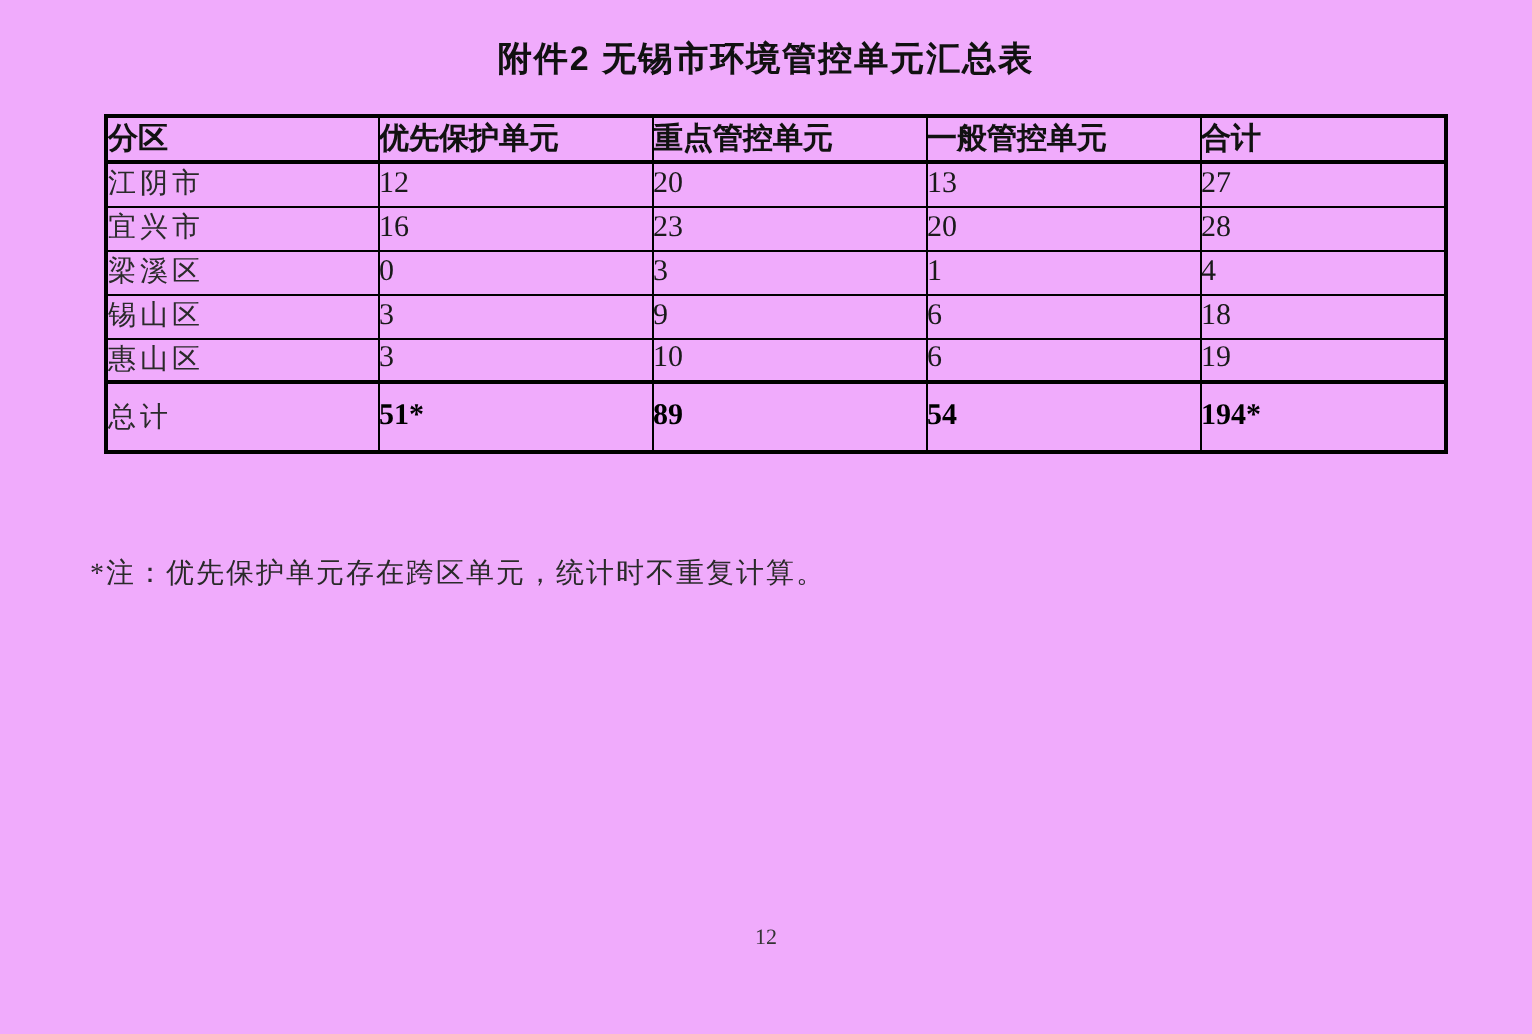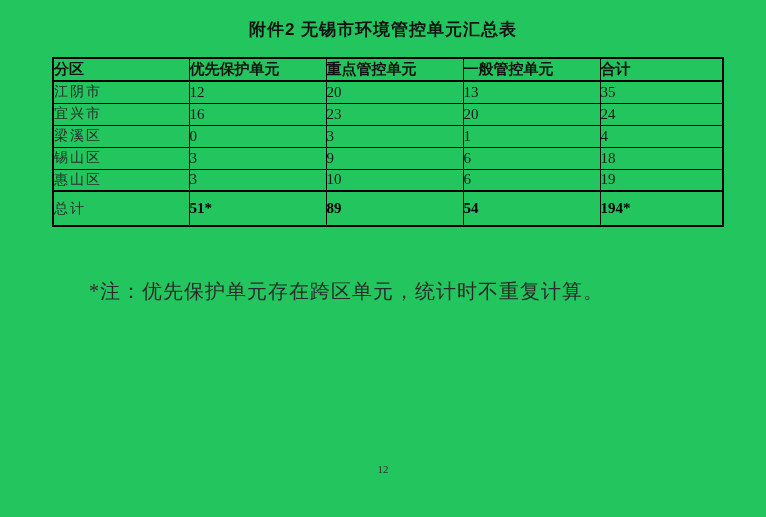--- a/index.html
+++ b/index.html
@@ -4,21 +4,21 @@
 <style>
   html, body {
     margin: 0;
     padding: 0;
     background: #ffffff;
   }
   .page {
     position: relative;
     width: 766px;
     height: 517px;
-    background: #22c55e;
+    background: #f0abfc;
     color: #1a1a1a;
     font-family: "Liberation Serif", "DejaVu Serif", serif;
     overflow: hidden;
   }
   .title {
     position: absolute;
     top: 18px;
     left: 0;
     width: 766px;
     text-align: center;
@@ -69,24 +69,23 @@
     border-top: 2px solid #000000;
   }
   tr.total-row td.num {
     font-weight: bold;
     color: #000000;
   }
   .footnote {
     position: absolute;
     left: 45px;
     top: 278px;
-    font-size: 20px;
+    font-size: 14px;
     letter-spacing: 1px;
     color: #2a2a2a;
-    margin-left: 44px;
   }
   .pagenum {
     position: absolute;
     top: 463px;
     left: 0;
     width: 766px;
     text-align: center;
     font-size: 11px;
     color: #333333;
   }
@@ -114,28 +113,28 @@
         <th>一般管控单元</th>
         <th>合计</th>
       </tr>
     </thead>
     <tbody>
       <tr>
         <td class="dist">江阴市</td>
         <td class="num">12</td>
         <td class="num">20</td>
         <td class="num">13</td>
-        <td class="num">35</td>
+        <td class="num">27</td>
       </tr>
       <tr>
         <td class="dist">宜兴市</td>
         <td class="num">16</td>
         <td class="num">23</td>
         <td class="num">20</td>
-        <td class="num">24</td>
+        <td class="num">28</td>
       </tr>
       <tr>
         <td class="dist">梁溪区</td>
         <td class="num">0</td>
         <td class="num">3</td>
         <td class="num">1</td>
         <td class="num">4</td>
       </tr>
       <tr>
         <td class="dist">锡山区</td>

